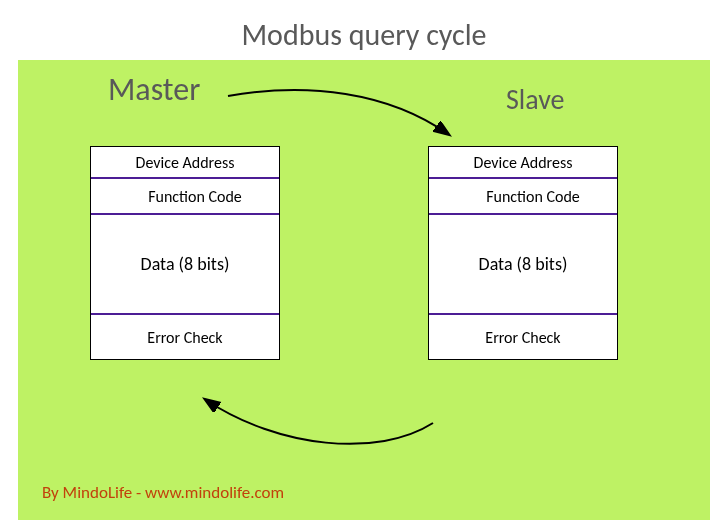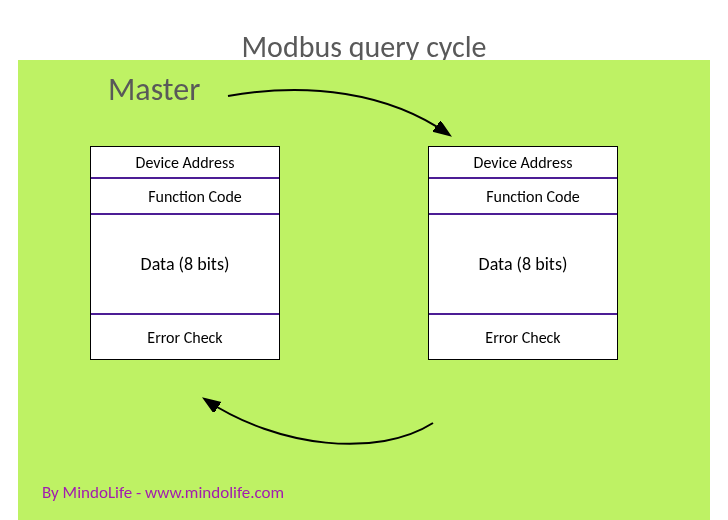--- a/index.html
+++ b/index.html
@@ -8,21 +8,21 @@
     height: 520px;
     font-family: "Segoe UI", Calibri, Arial, sans-serif;
     color: #595959;
     background: #ffffff;
     position: relative;
   }
   .title {
     text-align: center;
     font-size: 30px;
     font-weight: 400;
-    padding-top: 28px;
+    padding-top: 16px;
     color: #595959;
   }
   .panel {
     position: absolute;
     left: 18px;
     top: 60px;
     width: 692px;
     height: 492px;
     background: #bef264;
   }
@@ -79,31 +79,32 @@
   .arrow {
     position: absolute;
     stroke: #000;
     fill: none;
   }
   .credit {
     position: absolute;
     left: 42px;
     top: 482px;
     font-size: 17px;
-    color: #a21caf;
+    color: #c2410c;
   }
 </style>
 </head>
 <body>
 
 <div class="title">Modbus query cycle</div>
 
 <div class="panel">
 
   <div class="role-master">Master</div>
+  <div class="role-slave">Slave</div>
 
 
   <div class="msg-table master-t">
     <div class="cell addr">Device Address</div>
     <div class="cell func">Function Code</div>
     <div class="cell data">Data (8 bits)</div>
     <div class="cell err">Error Check</div>
   </div>
 
   <div class="msg-table slave-t">

